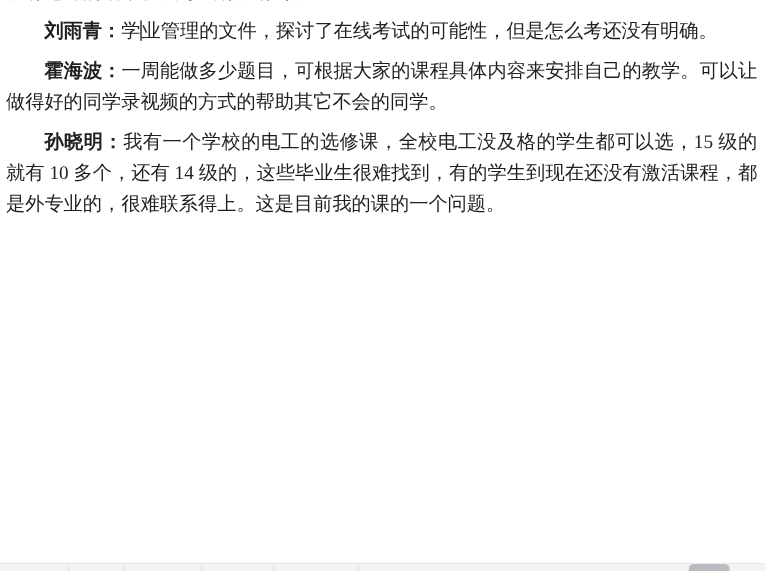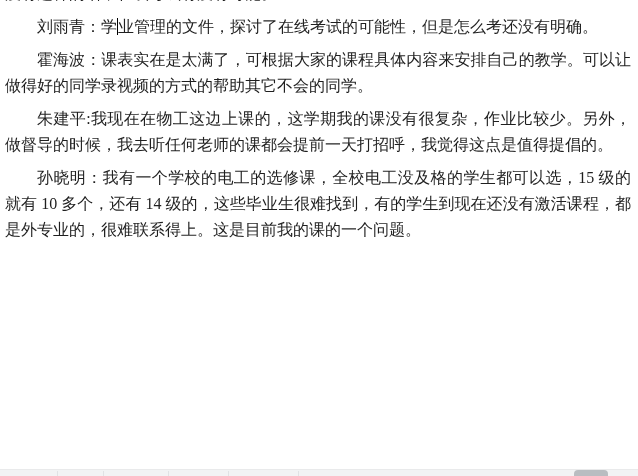--- a/index.html
+++ b/index.html
@@ -24,21 +24,21 @@
     font-size: 16px;
     line-height: 26px;
     color: #1f1f1f;
     text-align: justify;
   }
   .para {
     margin: 0 0 7px 0;
     text-indent: 2em;
   }
   .para.continuation { text-indent: 0; }
-  .speaker { font-weight: normal; }
+  .speaker { font-weight: bold; }
   .caret {
     display: inline-block;
     width: 1px; height: 17px;
     background: #000000;
     vertical-align: -3px;
   }
   .footer-bar {
     position: absolute;
     left: 0; bottom: 0;
     width: 638px; height: 7px;
@@ -65,25 +65,24 @@
 <body>
 
 <div class="page">
 
   <div class="doc-text">
 
     <p class="para continuation"><span>没有这样的话，在线考试有没有可能。</span></p>
 
     <p class="para"><span class="speaker">刘雨青</span><span class="speaker">：</span><span>学</span><span class="caret"></span><span>业管理的文件，探讨了在线考试的可能性，但是怎么考还没有明确。</span></p>
 
-    <p class="para"><span class="speaker">霍海波</span><span class="speaker">：</span><span>课表实在是太满了，可根据大家的课程具体内容来安排自己的教学。可以让做得好的同学录视频的方式的帮助其它不会的同学。</span></p>
+    <p class="para"><span class="speaker">霍海波</span><span class="speaker">：</span><span>一周能做多少题目，可根据大家的课程具体内容来安排自己的教学。可以让做得好的同学录视频的方式的帮助其它不会的同学。</span></p>
 
 
 
-    <p class="para"><span class="speaker">朱建平</span><span class="speaker">:</span><span>我现在在物工这边上课的，这学期我的课没有很复杂，作业比较少。另外，做督导的时候，我去听任何老师的课都会提前一天打招呼，我觉得这点是值得提倡的。</span></p>
 
 
     <p class="para"><span class="speaker">孙晓明</span><span class="speaker">：</span><span>我有一个学校的电工的选修课，全校电工没及格的学生都可以选，15 级的就有 10 多个，还有 14 级的，这些毕业生很难找到，有的学生到现在还没有激活课程，都是外专业的，很难联系得上。这是目前我的课的一个问题。</span></p>
 
   </div>
 
   <div class="footer-bar">
     <span class="footer-sep" style="left:57px"></span>
     <span class="footer-sep" style="left:103px"></span>
     <span class="footer-sep" style="left:168px"></span>

